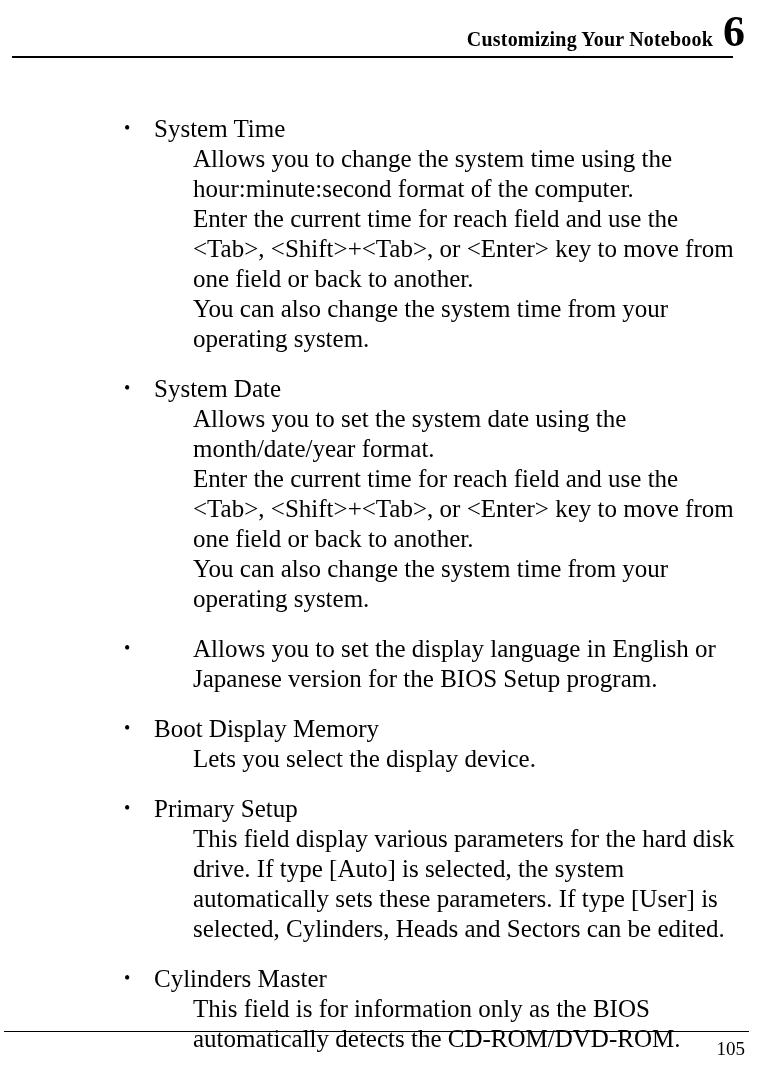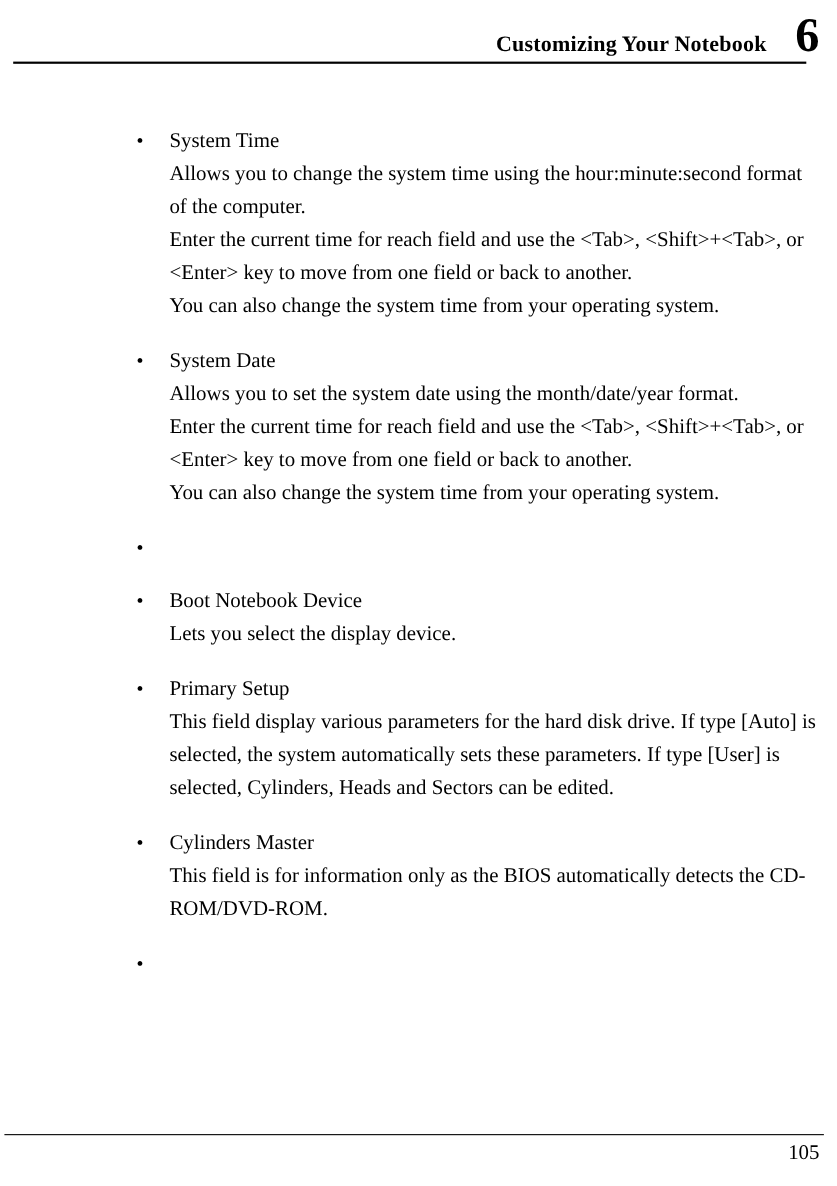--- a/index.html
+++ b/index.html
@@ -12,21 +12,21 @@
       position: relative;
     }
     .header-area {
       padding-top: 10px;
       padding-right: 16px;
     }
     .header-line {
       display: flex;
       justify-content: flex-end;
       align-items: baseline;
-      gap: 26px;
+      gap: 10px;
     }
     .chapter-title {
       font-weight: bold;
       font-size: 20px;
       letter-spacing: 0.2px;
     }
     .chapter-number {
       font-weight: bold;
       font-size: 44px;
       line-height: 1;
@@ -47,28 +47,29 @@
     }
     .bullet {
       width: 34px;
       flex-shrink: 0;
       font-size: 18px;
       line-height: 28px;
       padding-left: 4px;
     }
     .item-body {
       flex: 1;
-      font-size: 19px;
+      font-size: 25px;
       line-height: 30px;
     }
     .item-title {
       display: block;
     }
     .item-desc {
       display: block;
+      margin-left: 39px;
     }
     .footer-area {
       position: absolute;
       bottom: 18px;
       left: 4px;
       right: 12px;
     }
     .hr-bottom {
       border: none;
       border-top: 1.5px solid #000;
@@ -105,27 +106,28 @@
     <span class="bullet">•</span>
     <div class="item-body">
       <span class="item-title">System Date</span>
       <span class="item-desc">Allows you to set the system date using the month/date/year format.<br>Enter the current time for reach field and use the &lt;Tab&gt;, &lt;Shift&gt;+&lt;Tab&gt;, or &lt;Enter&gt; key to move from one field or back to another.<br>You can also change the system time from your operating system.</span>
     </div>
   </div>
 
   <div class="bullet-item">
     <span class="bullet">•</span>
     <div class="item-body">
+      <span class="item-desc">Allows you to set the display language in English or Japanese version for the BIOS Setup program.</span>
     </div>
   </div>
 
   <div class="bullet-item">
     <span class="bullet">•</span>
     <div class="item-body">
-      <span class="item-title">Boot Notebook Device</span>
+      <span class="item-title">Boot Display Memory</span>
       <span class="item-desc">Lets you select the display device.</span>
     </div>
   </div>
 
   <div class="bullet-item">
     <span class="bullet">•</span>
     <div class="item-body">
       <span class="item-title">Primary Setup</span>
       <span class="item-desc">This field display various parameters for the hard disk drive. If type [Auto] is selected, the system automatically sets these parameters. If type [User] is selected, Cylinders, Heads and Sectors can be edited.</span>
     </div>

